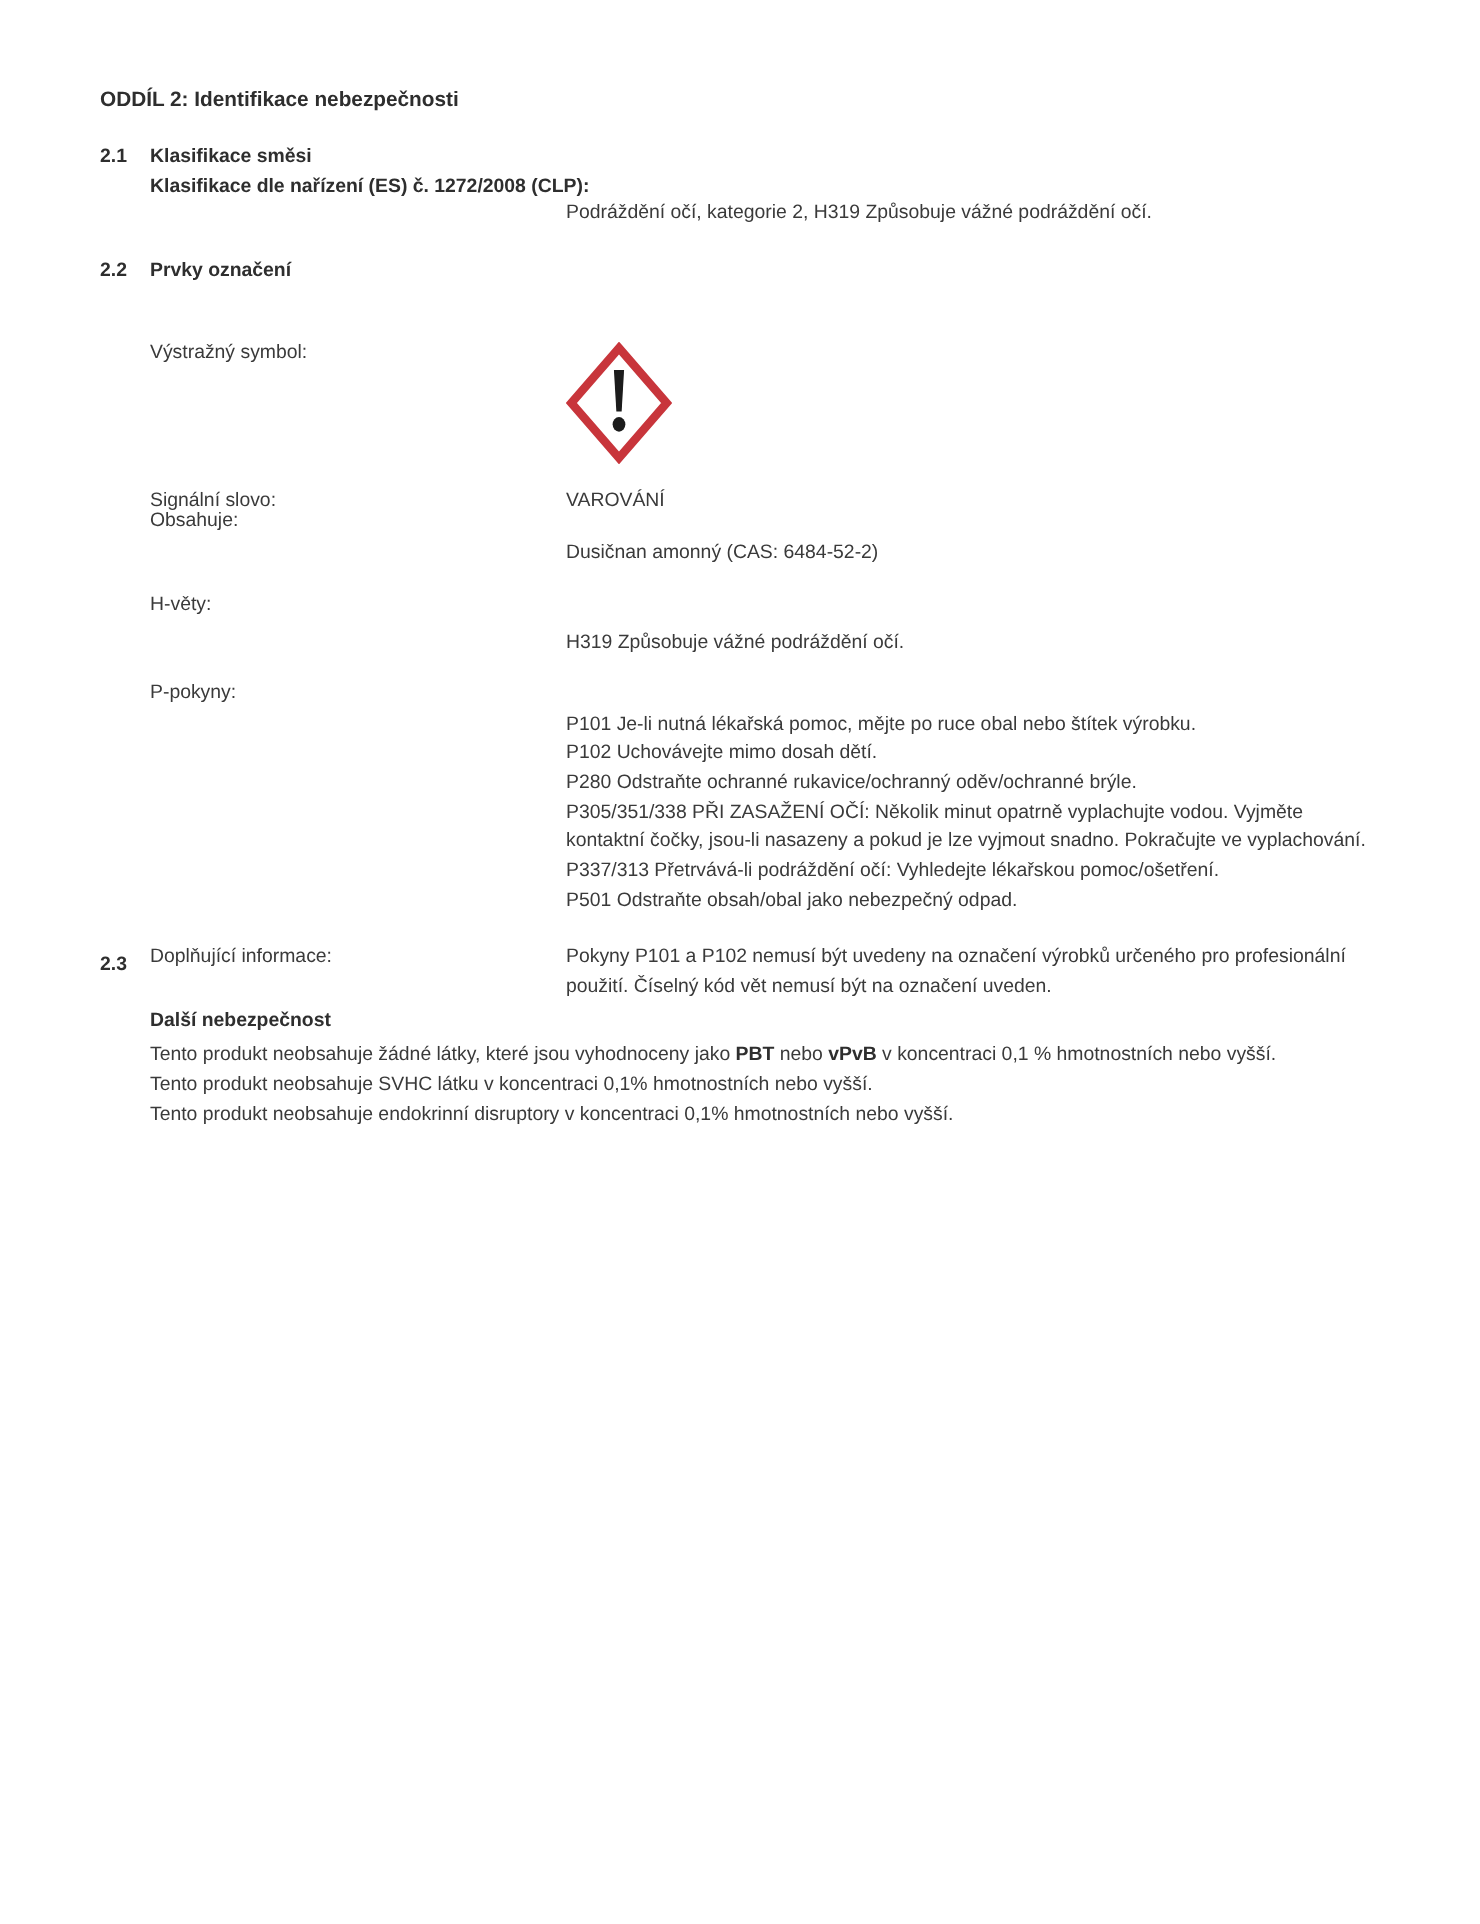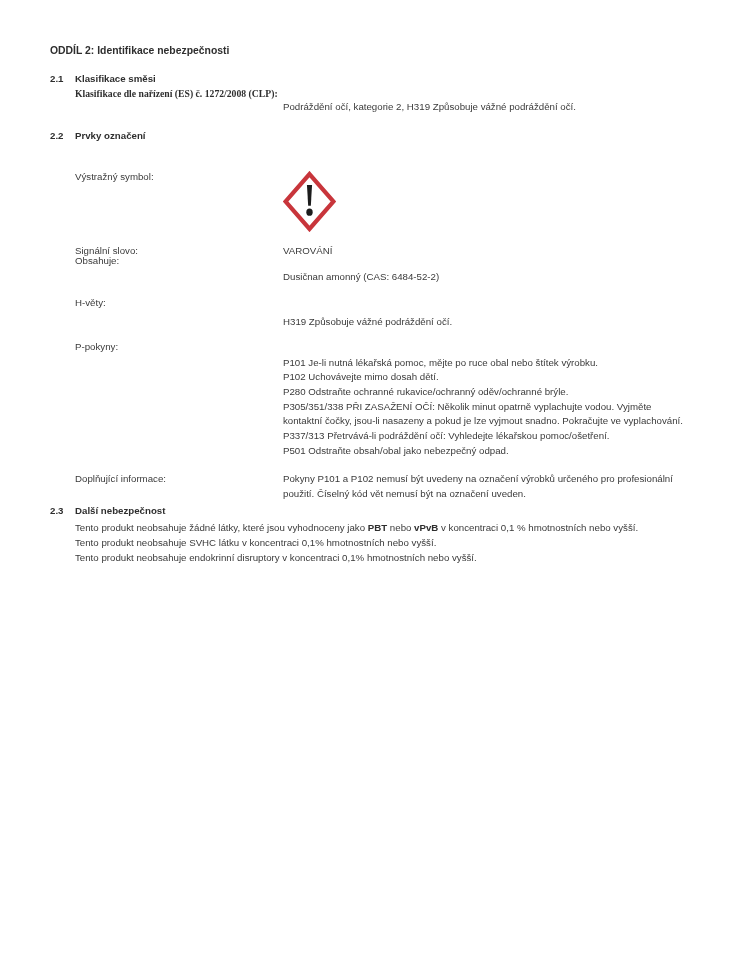--- a/index.html
+++ b/index.html
@@ -39,21 +39,21 @@
 </style>
 </head>
 <body>
 
 <div class="page">
 
   <div class="t b doc-title" style="left:50px; top:44px;">ODDÍL 2: Identifikace nebezpečnosti</div>
 
   <div class="t b num" style="top:72px;">2.1</div>
   <div class="t b lbl" style="top:72px;">Klasifikace směsi</div>
-  <div class="t b lbl" style="top:86.5px;font-family:Liberation Serif, serif;">Klasifikace dle nařízení (ES) č. 1272/2008 (CLP):</div>
+  <div class="t b lbl" style="top:86.5px;">Klasifikace dle nařízení (ES) č. 1272/2008 (CLP):</div>
   <div class="t val" style="top:100px;">Podráždění očí, kategorie 2, H319 Způsobuje vážné podráždění očí.</div>
 
   <div class="t b num" style="top:129px;">2.2</div>
   <div class="t b lbl" style="top:129px;">Prvky označení</div>
 
   <div class="t lbl" style="top:170px;">Výstražný symbol:</div>
 
   <div class="pictogram">
     <svg width="53" height="61" viewBox="0 0 100 100" preserveAspectRatio="none">
       <path d="M50 5 L95 50 L50 95 L5 50 Z" fill="#ffffff" stroke="#c8353b" stroke-width="7.5"></path>
@@ -81,21 +81,21 @@
     <div>P337/313 Přetrvává-li podráždění očí: Vyhledejte lékařskou pomoc/ošetření.</div>
     <div>P501 Odstraňte obsah/obal jako nebezpečný odpad.</div>
   </div>
 
   <div class="t lbl" style="top:472px;">Doplňující informace:</div>
   <div class="t val stack" style="top:472px;">
     <div>Pokyny P101 a P102 nemusí být uvedeny na označení výrobků určeného pro profesionální</div>
     <div>použití. Číselný kód vět nemusí být na označení uveden.</div>
   </div>
 
-  <div class="t b num" style="top:504px;">2.3</div>
+  <div class="t b num" style="top:476px;">2.3</div>
   <div class="t b lbl" style="top:504px;">Další nebezpečnost</div>
 
   <div class="t lbl stack lines-15" style="top:519.5px;">
     <div><span>Tento produkt neobsahuje žádné látky, které jsou vyhodnoceny jako </span><span class="b">PBT</span><span> nebo </span><span class="b">vPvB</span><span> v koncentraci 0,1 % hmotnostních nebo vyšší.</span></div>
     <div>Tento produkt neobsahuje SVHC látku v koncentraci 0,1% hmotnostních nebo vyšší.</div>
     <div>Tento produkt neobsahuje endokrinní disruptory v koncentraci 0,1% hmotnostních nebo vyšší.</div>
   </div>
 
 </div>
 

